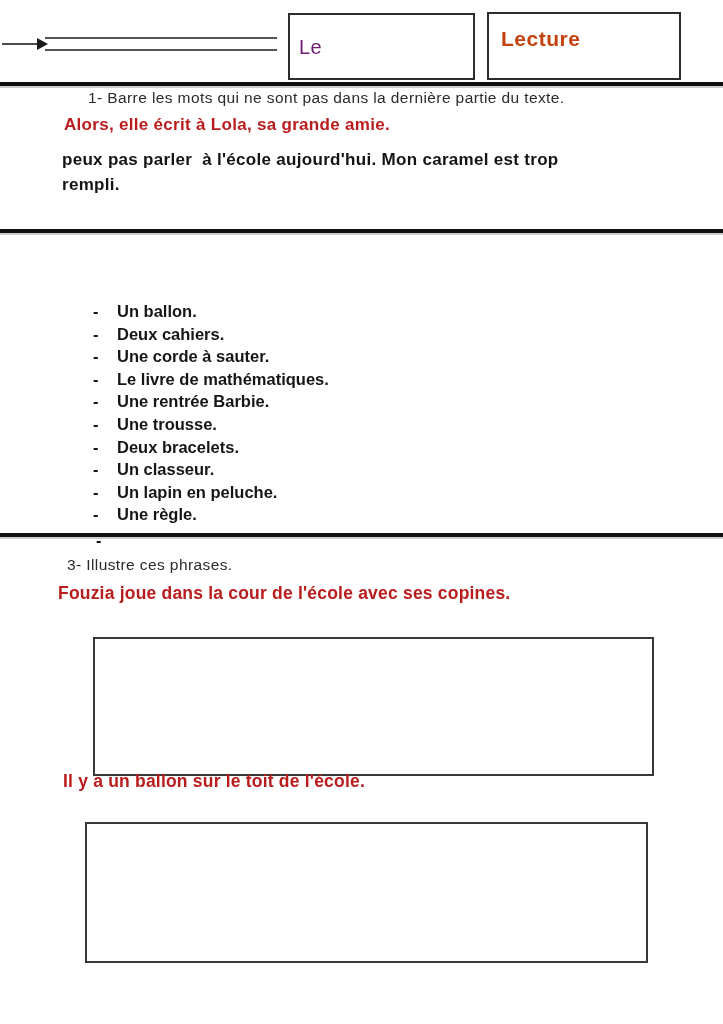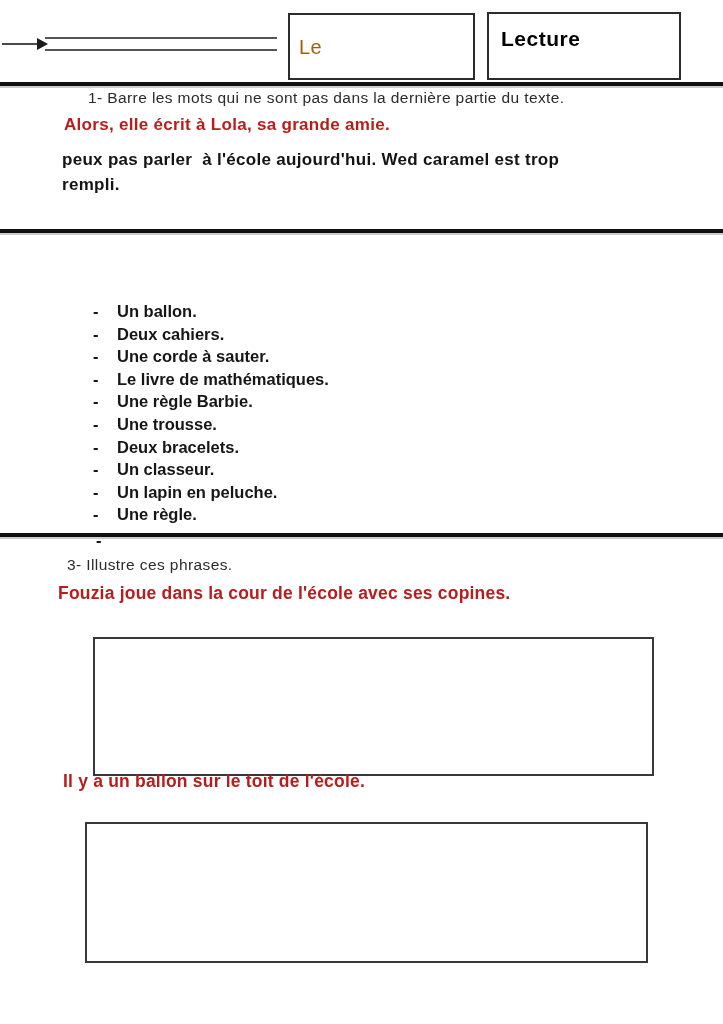--- a/index.html
+++ b/index.html
@@ -10,23 +10,23 @@
   }
   
   .arrow-line{position:absolute;left:2px;top:43px;width:38px;height:0;border-top:2px solid #4a4a4a;}
   .arrow-head{position:absolute;left:37px;top:38px;width:0;height:0;
     border-left:11px solid #1c1c1c;border-top:6px solid transparent;border-bottom:6px solid transparent;}
   .name-line{position:absolute;height:0;border-top:2px solid #555;}
   .name-line.top{left:45px;top:37px;width:232px;}
   .name-line.bottom{left:45px;top:49px;width:232px;}
   .hdr-box{position:absolute;border:2px solid #2c2c2c;background:#fff;box-sizing:border-box;}
   .date-box{left:288px;top:13px;width:187px;height:67px;}
-  .date-box .lbl{margin:21px 0 0 9px;font-size:20px;color:#a16207;letter-spacing:.5px;}
+  .date-box .lbl{margin:21px 0 0 9px;font-size:20px;color:#701a75;letter-spacing:.5px;}
   .title-box{left:487px;top:12px;width:194px;height:68px;}
-  .title-box .lbl{margin:13px 0 0 12px;font-size:21px;font-weight:bold;color:#000000;letter-spacing:.5px;}
+  .title-box .lbl{margin:13px 0 0 12px;font-size:21px;font-weight:bold;color:#c2410c;letter-spacing:.5px;}
   
   .rule{position:absolute;left:0;width:723px;height:4px;background:#101010;
     box-shadow:0 2px 0 rgba(140,140,140,.45);}
   .rule.r1{top:82px;}
   .rule.r2{top:229px;}
   .rule.r3{top:533px;}
   
   .instr{position:absolute;font-size:15.5px;color:#2b2b2b;letter-spacing:.4px;white-space:pre;}
   .boldline{position:absolute;font-weight:bold;color:#b91c1c;white-space:pre;}
   
@@ -65,21 +65,21 @@
   </div>
   <div class="hdr-box title-box">
     <div class="lbl">Lecture</div>
   </div>
 
   <div class="rule r1"></div>
 
   <div class="instr e1-instr">1- Barre les mots qui ne sont pas dans la dernière partie du texte.</div>
   <div class="boldline e1-intro">Alors, elle écrit à Lola, sa grande amie.</div>
   <div class="e1-passage">
-    <div class="ln">peux pas parler  à l'école aujourd'hui. Wed caramel est trop</div>
+    <div class="ln">peux pas parler  à l'école aujourd'hui. Mon caramel est trop</div>
     <div class="ln">rempli.</div>
   </div>
 
   <div class="rule r2"></div>
 
 
   <div class="e2-list">
     <div class="e2-row">
       <span class="e2-dash">-</span>
       <span>Un ballon.</span>
@@ -91,21 +91,21 @@
     <div class="e2-row">
       <span class="e2-dash">-</span>
       <span>Une corde à sauter.</span>
     </div>
     <div class="e2-row">
       <span class="e2-dash">-</span>
       <span>Le livre de mathématiques.</span>
     </div>
     <div class="e2-row">
       <span class="e2-dash">-</span>
-      <span>Une règle Barbie.</span>
+      <span>Une rentrée Barbie.</span>
     </div>
     <div class="e2-row">
       <span class="e2-dash">-</span>
       <span>Une trousse.</span>
     </div>
     <div class="e2-row">
       <span class="e2-dash">-</span>
       <span>Deux bracelets.</span>
     </div>
     <div class="e2-row">

